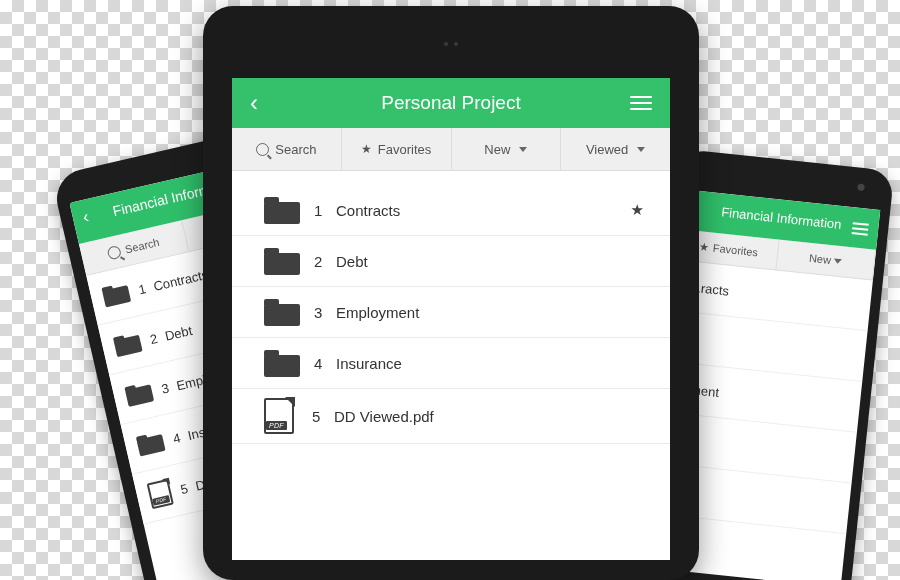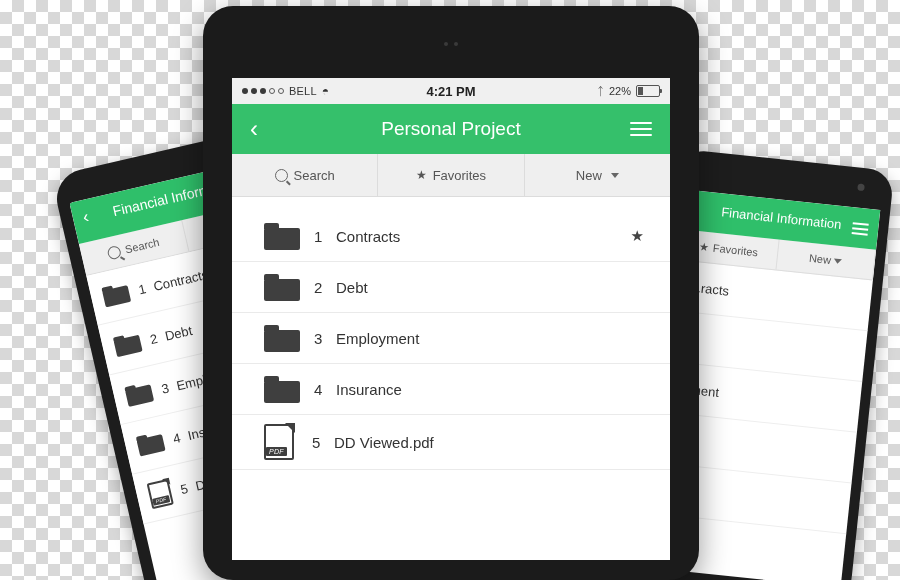--- a/index.html
+++ b/index.html
@@ -237,41 +237,20 @@
     </div>
   </div>
 
   <div class="phone" id="tablet">
     <div class="bezel-cam">
         <i></i>
         <i></i>
       </div>
     <div class="screen">
 
-      <div class="ios-status">
-        <div class="left">
-          <span class="dots">
-            <span></span>
-              <span></span>
-              <span></span>
-              <span class="off"></span>
-              <span class="off"></span>
-          </span>
-          <span class="carrier">BELL</span>
-          <span class="wifi">◓</span>
-        </div>
-        <div class="time">4:21 PM</div>
-        <div class="right">
-          <span style="font-size:11px;color:#333;">ᛏ</span>
-          <span class="batt-pct">22%</span>
-          <span class="batt">
-              <i></i>
-            </span>
-        </div>
-      </div>
 
       <div class="t-nav">
         <div class="back">‹</div>
         <div class="title">Personal Project</div>
         <div class="burger">
             <i></i>
             <i></i>
             <i></i>
           </div>
       </div>
@@ -280,20 +259,24 @@
         <div class="cell">
           <span class="search-ic"></span>
           <span>Search</span>
         </div>
         <div class="cell">
           <span style="font-size:12px;color:#555;">★</span>
           <span>Favorites</span>
         </div>
         <div class="cell">
           <span>New</span>
+          <span class="caret"></span>
+        </div>
+        <div class="cell">
+          <span>Viewed</span>
           <span class="caret"></span>
         </div>
       </div>
 
       <div class="t-list">
 
         <div class="t-row">
           <span class="folder">
               <i class="tab"></i>
               <i class="body"></i>

